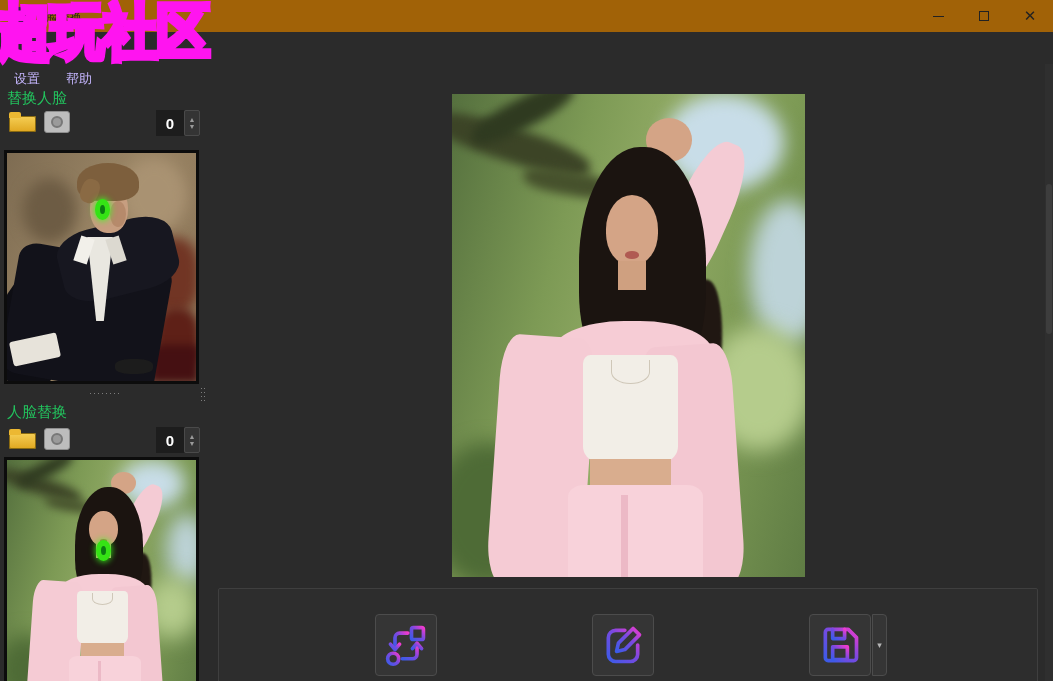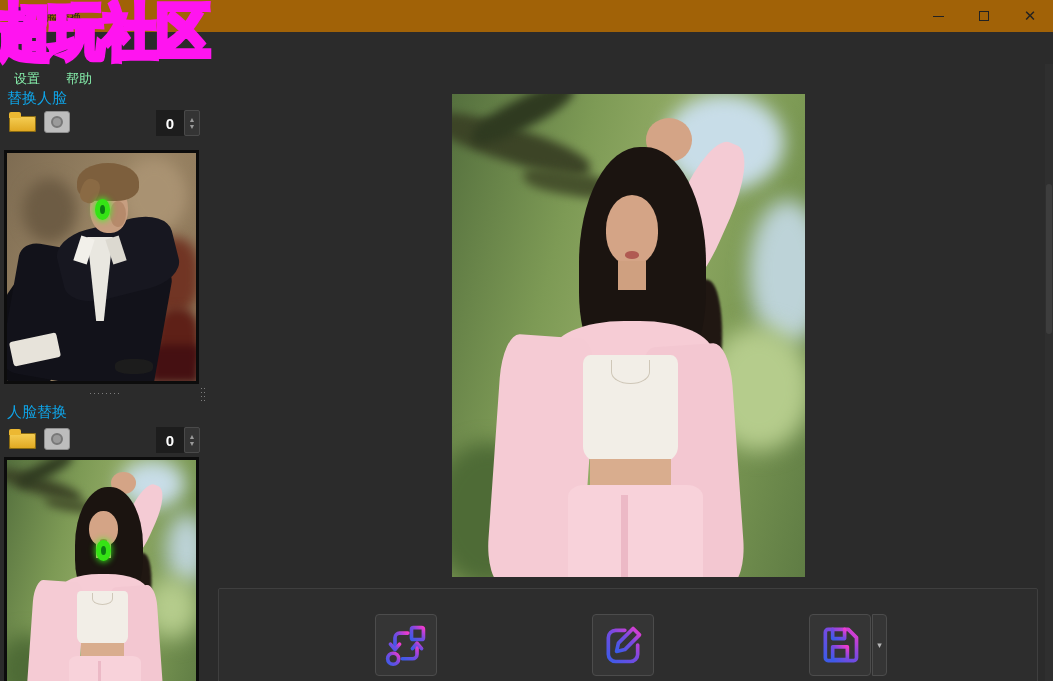--- a/index.html
+++ b/index.html
@@ -19,24 +19,24 @@
   .max-glyph { width:10px; height:10px; border:1px solid #222; background:transparent; }
   .min-glyph { width:11px; height:0; border-top:1px solid #222; }
 
   
   .app-body { position:absolute; left:0; top:32px; width:1053px; height:649px; background:#2b2b2b; }
   .scrollbar { position:absolute; right:0; top:32px; width:8px; height:649px; background:#2f2f2f; }
   .scroll-thumb { position:absolute; right:1px; top:120px; width:6px; height:150px; background:#3d3d3d; border-radius:3px; }
 
   
   .menubar { position:absolute; left:10px; top:37px; height:20px; display:flex; gap:18px; }
-  .menu-item { color:#86efac; font-size:13px; padding:1px 4px; }
-
-  
-  .section-label { position:absolute; left:7px; color:#0ea5e9; font-size:15px; }
+  .menu-item { color:#c4b5fd; font-size:13px; padding:1px 4px; }
+
+  
+  .section-label { position:absolute; left:7px; color:#22c55e; font-size:15px; }
   .lbl-source { top:57px; }
   .lbl-target { top:371px; }
   .tool-row { position:absolute; left:8px; width:192px; height:26px; }
   .row-source { top:78px; }
   .row-target { top:395px; }
   .folder-btn { position:absolute; left:0; top:2px; width:30px; height:22px; }
   .folder-body { position:absolute; left:1px; top:4px; width:27px; height:16px; border-radius:2px;
     background:linear-gradient(#f6cf56,#dfa61f); box-shadow:0 0 0 1px #8a6a10 inset; }
   .folder-tab { position:absolute; left:1px; top:0px; width:12px; height:6px; border-radius:2px 2px 0 0;
     background:#ecb832; }

